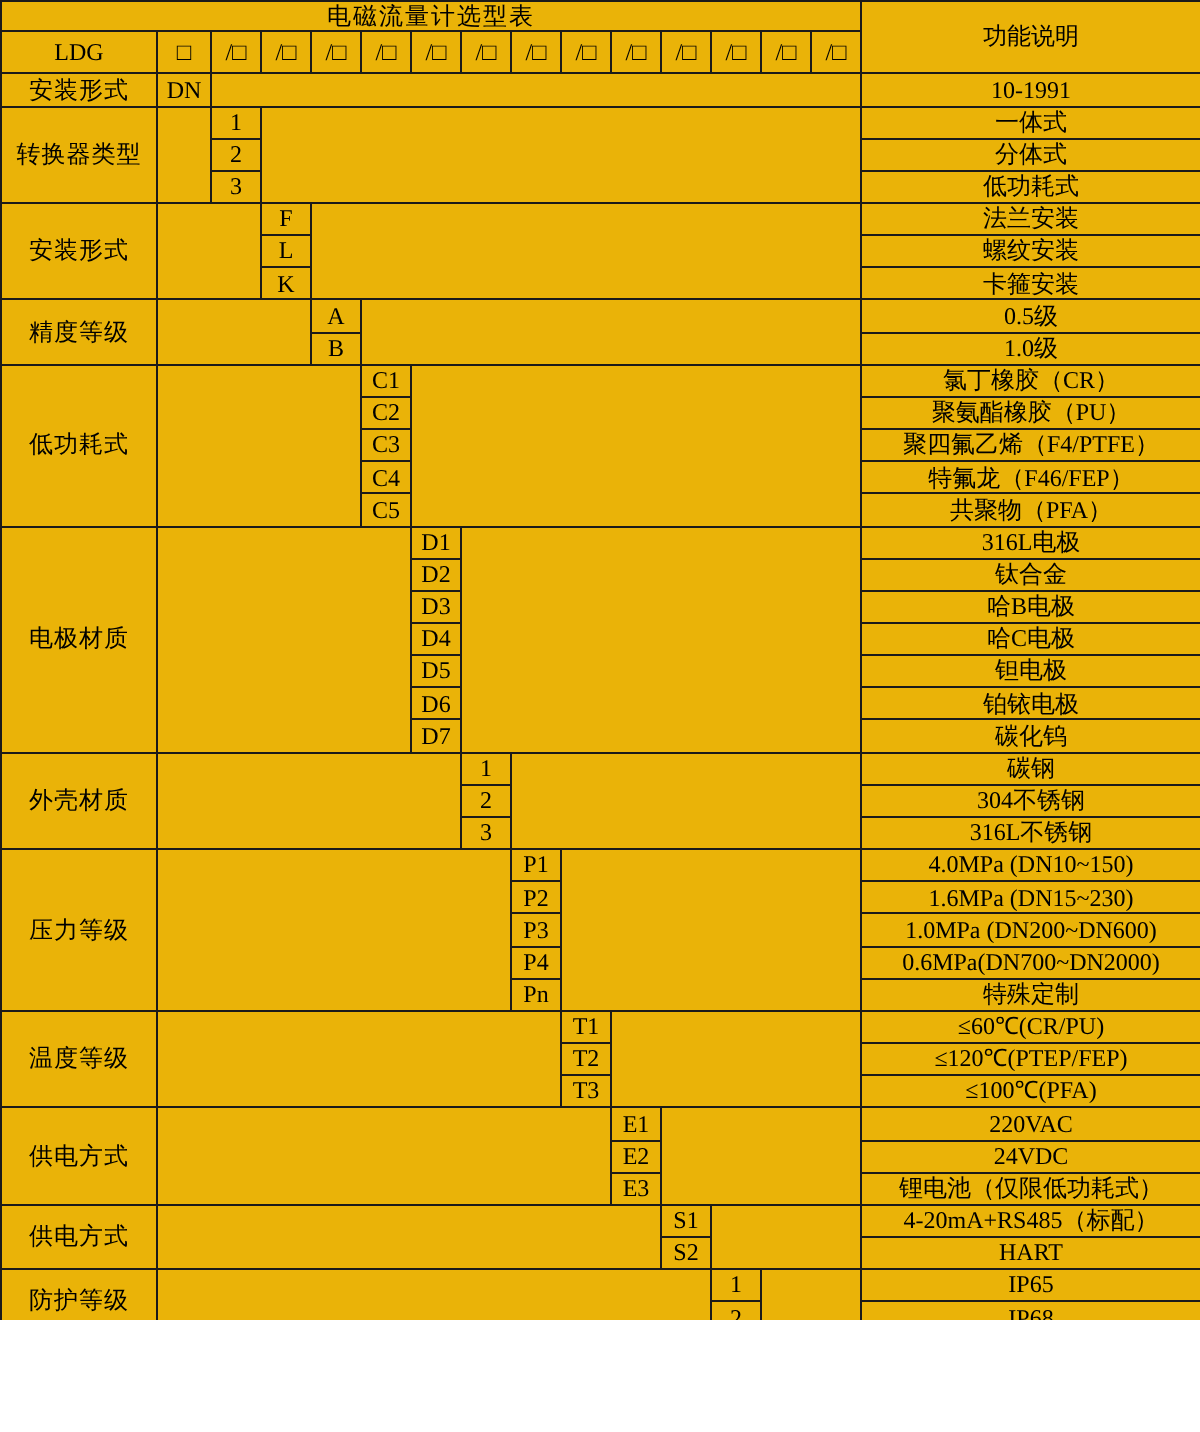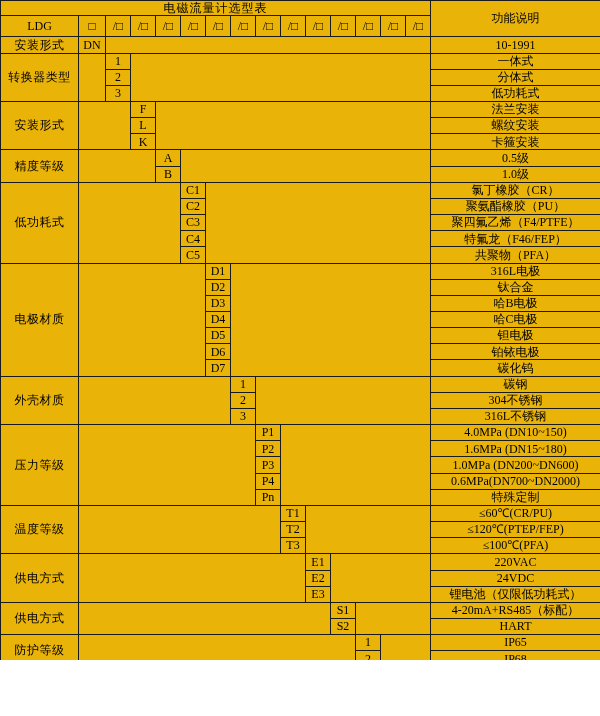--- a/index.html
+++ b/index.html
@@ -196,21 +196,21 @@
 
   <tr class="r-data">
     <td class="lbl" rowspan="5">压力等级</td>
     <td class="spacer" colspan="7" rowspan="5"></td>
     <td class="code">P1</td>
     <td class="spacer" colspan="6" rowspan="5"></td>
     <td class="desc dleft">4.0MPa (DN10~150)</td>
   </tr>
   <tr class="r-data">
     <td class="code">P2</td>
-    <td class="desc dleft">1.6MPa (DN15~180)</td>
+    <td class="desc dleft">1.6MPa (DN15~230)</td>
   </tr>
   <tr class="r-data">
     <td class="code">P3</td>
     <td class="desc dleft">1.0MPa (DN200~DN600)</td>
   </tr>
   <tr class="r-data">
     <td class="code">P4</td>
     <td class="desc dleft">0.6MPa(DN700~DN2000)</td>
   </tr>
   <tr class="r-data">

